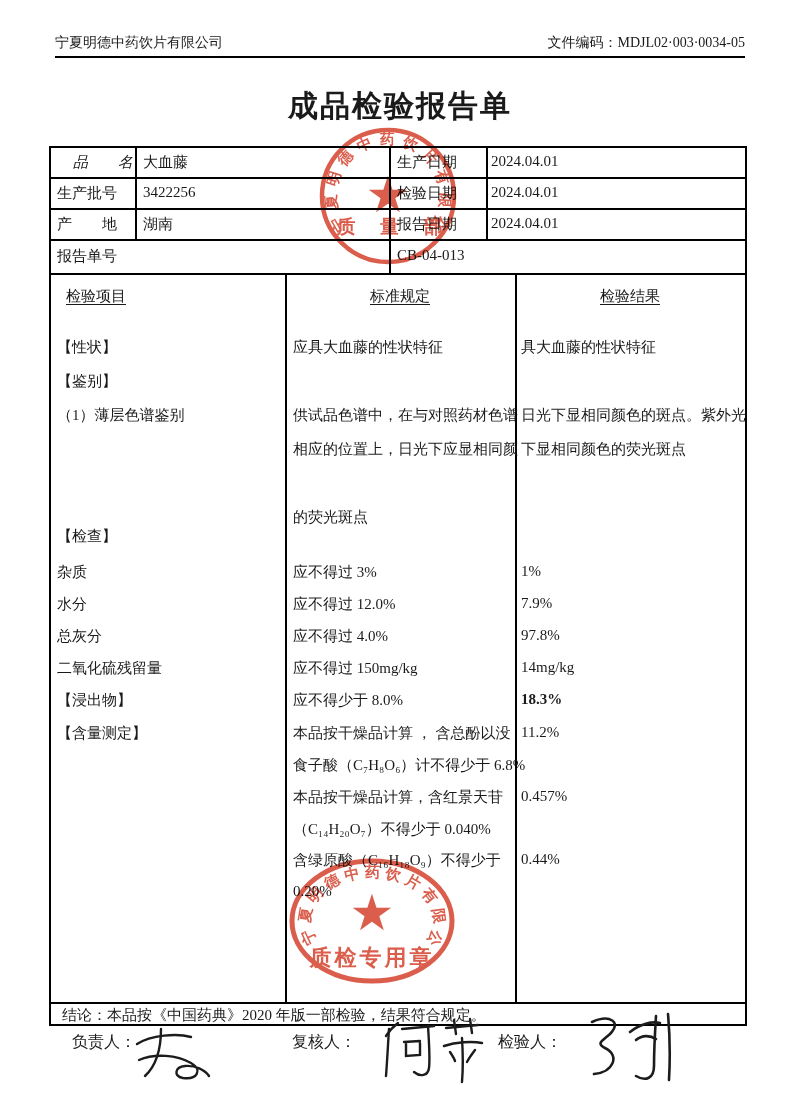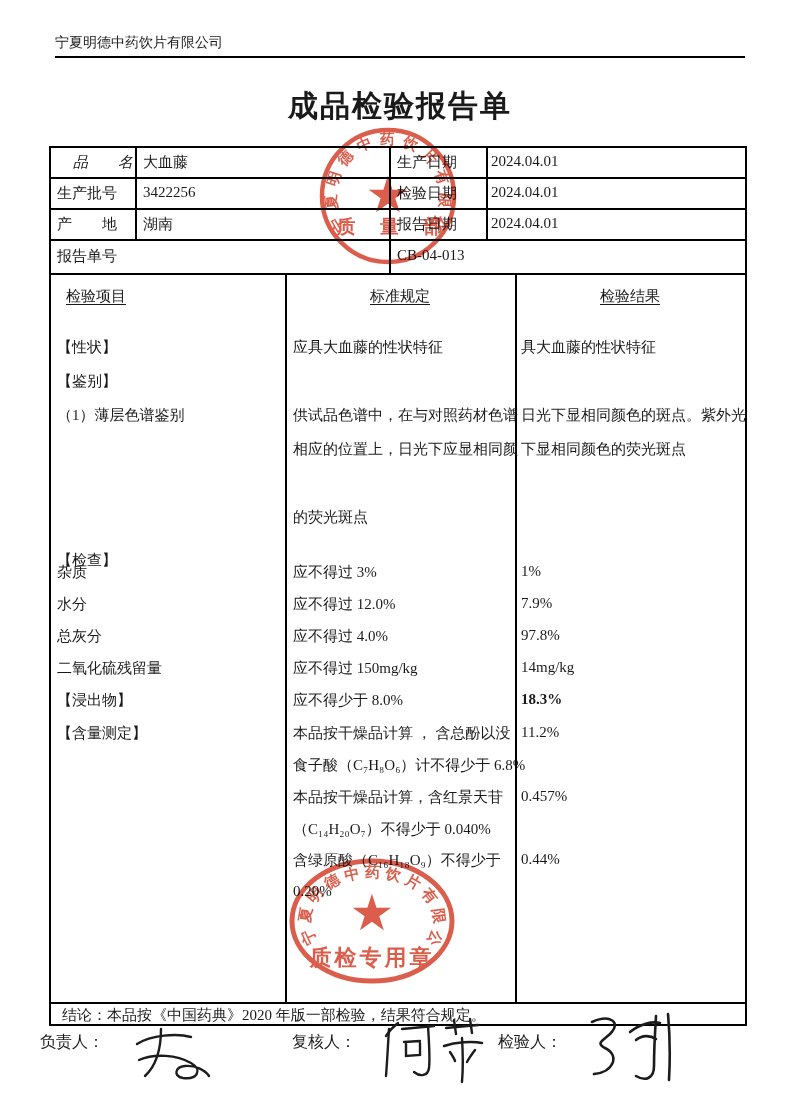--- a/index.html
+++ b/index.html
@@ -22,20 +22,21 @@
   .sig-label{font-size:16px;}
   .stamp{position:absolute;opacity:0.86;mix-blend-mode:multiply;pointer-events:none;}
   .sig{position:absolute;pointer-events:none;}
 </style>
 </head>
 <body>
 
 <div class="page">
 
   <span class="abs hdr" style="left:55px;top:34px;">宁夏明德中药饮片有限公司</span>
+  <span class="abs hdr" style="right:55px;top:34px;">文件编码：MDJL02·003·0034-05</span>
   <div class="hdr-rule"></div>
 
   <div class="title">成品检验报告单</div>
 
   <div class="tablebox">
     <div class="hline" style="left:0;top:29px;width:694px;"></div>
     <div class="hline" style="left:0;top:60px;width:694px;"></div>
     <div class="hline" style="left:0;top:91px;width:694px;"></div>
     <div class="hline" style="left:0;top:125px;width:694px;"></div>
     <div class="hline" style="left:0;top:854px;width:694px;"></div>
@@ -64,21 +65,21 @@
   <span class="abs cell" style="left:57px;top:247px;">报告单号</span>
   <span class="abs cell" style="left:397px;top:247px;">CB-04-013</span>
 
   <span class="abs spec-head" style="left:66px;top:287px;">检验项目</span>
   <span class="abs spec-head ctr" style="left:285px;top:287px;width:230px;">标准规定</span>
   <span class="abs spec-head ctr" style="left:515px;top:287px;width:230px;">检验结果</span>
 
   <span class="abs cell" style="left:57px;top:338px;">【性状】</span>
   <span class="abs cell" style="left:57px;top:372px;">【鉴别】</span>
   <span class="abs cell" style="left:57px;top:406px;">（1）薄层色谱鉴别</span>
-  <span class="abs cell" style="left:57px;top:527px;margin-top:24px;">【检查】</span>
+  <span class="abs cell" style="left:57px;top:527px;">【检查】</span>
   <span class="abs cell" style="left:57px;top:563px;">杂质</span>
   <span class="abs cell" style="left:57px;top:595px;">水分</span>
   <span class="abs cell" style="left:57px;top:627px;">总灰分</span>
   <span class="abs cell" style="left:57px;top:659px;">二氧化硫残留量</span>
   <span class="abs cell" style="left:57px;top:691px;">【浸出物】</span>
   <span class="abs cell" style="left:57px;top:724px;">【含量测定】</span>
 
   <span class="abs cell" style="left:293px;top:338px;">应具大血藤的性状特征</span>
   <span class="abs cell" style="left:293px;top:406px;">供试品色谱中，在与对照药材色谱</span>
   <span class="abs cell" style="left:293px;top:440px;">相应的位置上，日光下应显相同颜</span>
@@ -102,21 +103,21 @@
   <span class="abs cell" style="left:521px;top:595px;">7.9%</span>
   <span class="abs cell" style="left:521px;top:627px;">97.8%</span>
   <span class="abs cell" style="left:521px;top:659px;">14mg/kg</span>
   <span class="abs cell" style="left:521px;top:691px;font-weight:bold;">18.3%</span>
   <span class="abs cell" style="left:521px;top:724px;">11.2%</span>
   <span class="abs cell" style="left:521px;top:788px;">0.457%</span>
   <span class="abs cell" style="left:521px;top:851px;">0.44%</span>
 
   <span class="abs concl" style="left:62px;top:1006px;">结论：本品按《中国药典》2020 年版一部检验，结果符合规定。</span>
 
-  <span class="abs sig-label" style="left:40px;top:1032px;text-align:right;">负责人：</span>
+  <span class="abs sig-label" style="left:72px;top:1032px;text-align:right;">负责人：</span>
   <span class="abs sig-label" style="left:292px;top:1032px;">复核人：</span>
   <span class="abs sig-label" style="left:498px;top:1032px;">检验人：</span>
 
   <svg class="sig" style="left:125px;top:1022px;" width="115" height="66" viewBox="0 0 115 66">
     <g fill="none" stroke="#1c1c1c" stroke-width="2.4" stroke-linecap="round">
       <path d="M12,22 C26,13 52,11 66,15"></path>
       <path d="M36,7 C36,24 33,42 20,54"></path>
       <path d="M14,38 C30,31 52,33 66,41 C78,48 72,58 58,56 C48,54 50,45 60,44 C70,43 80,48 84,54"></path>
     </g>
   </svg>

